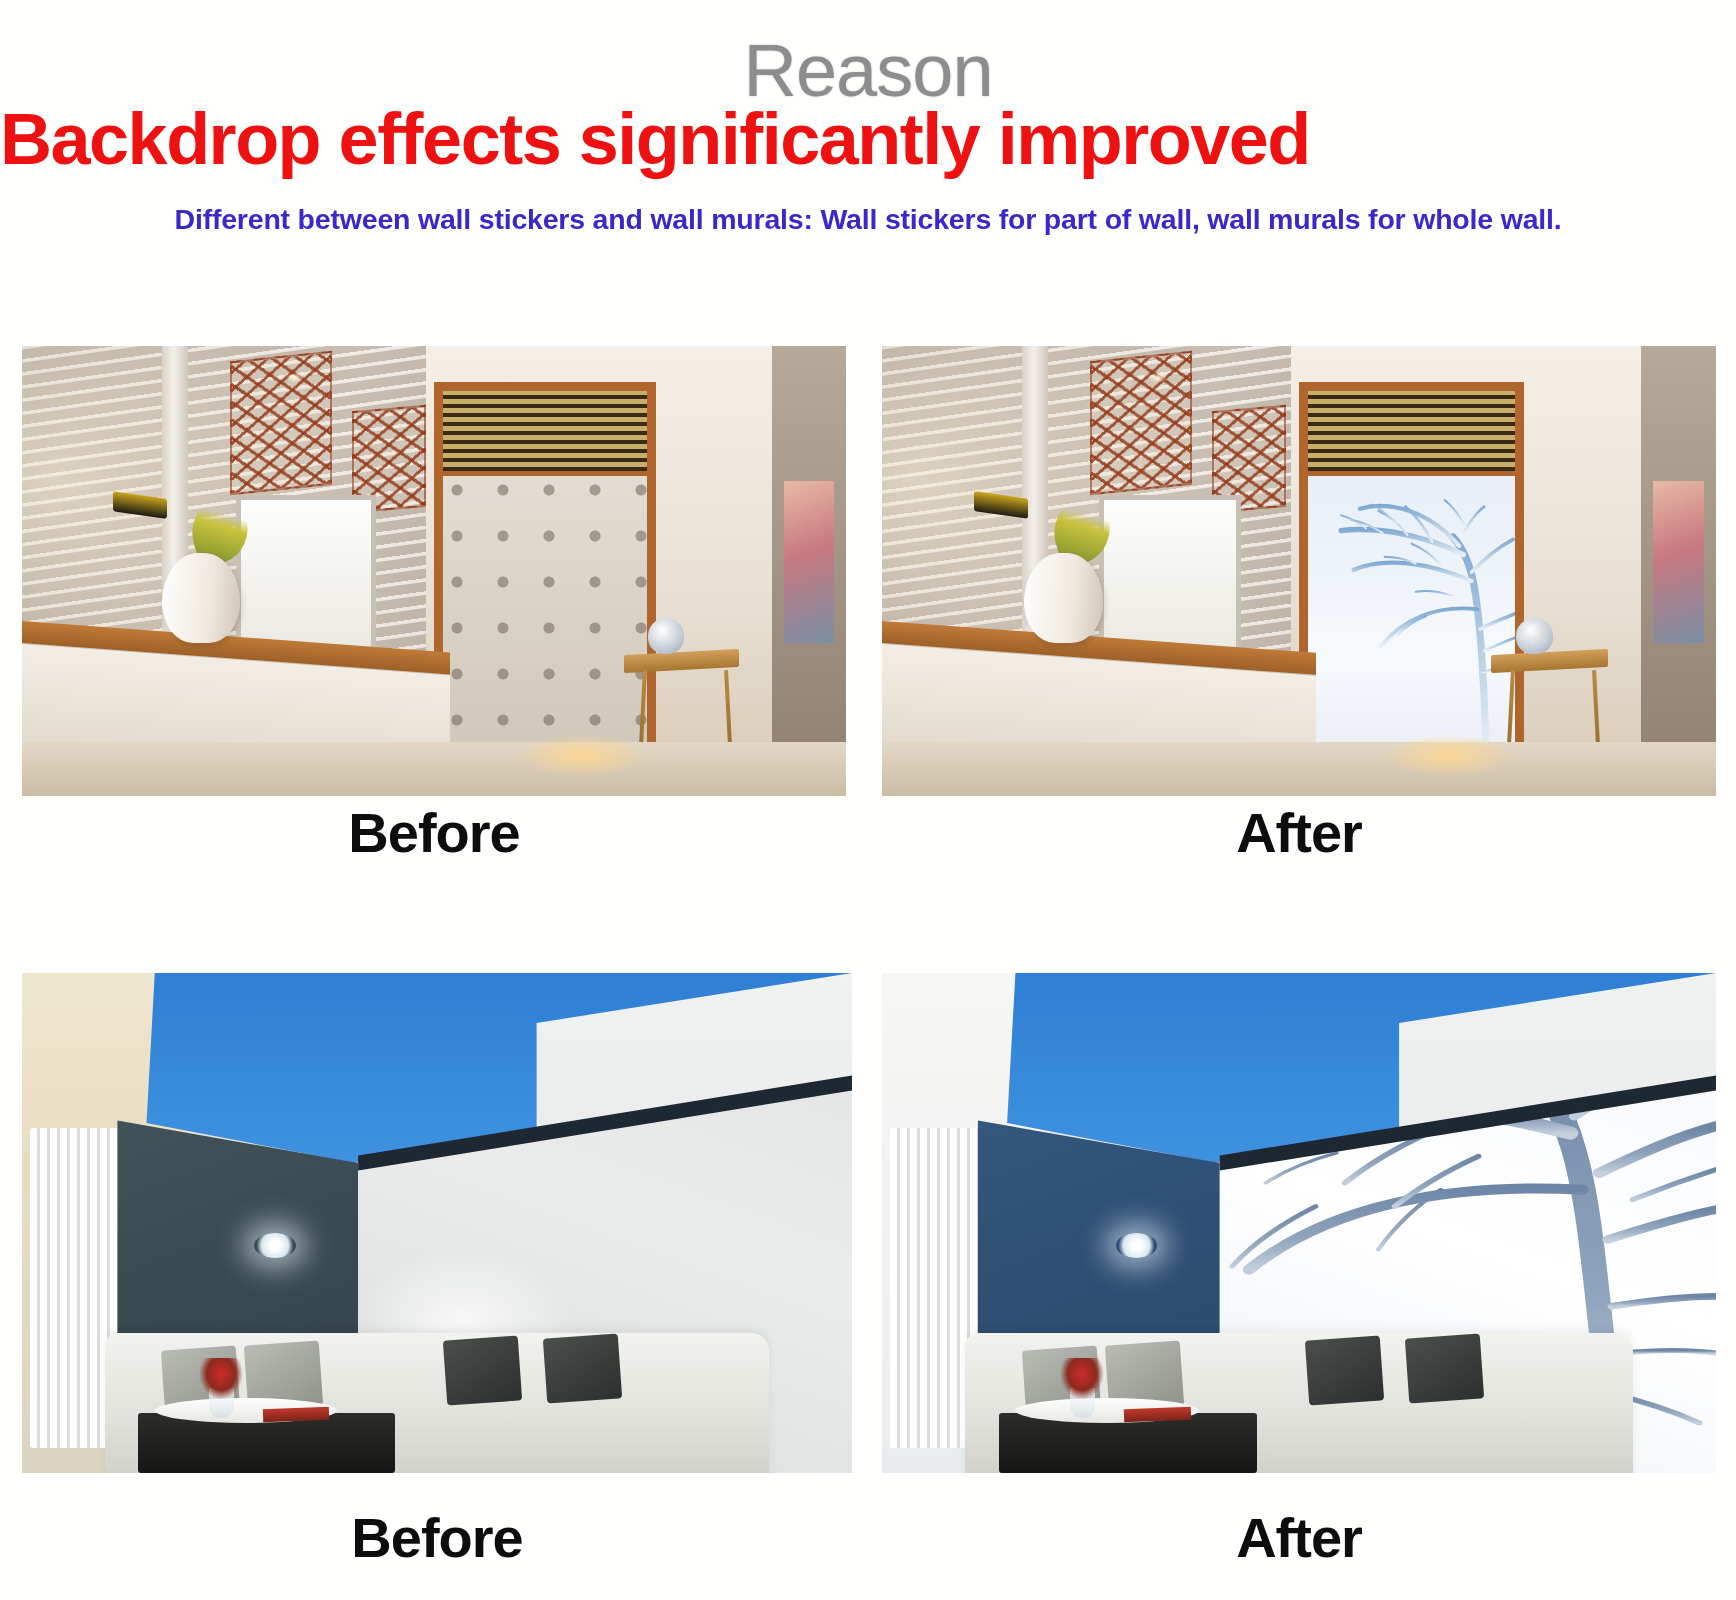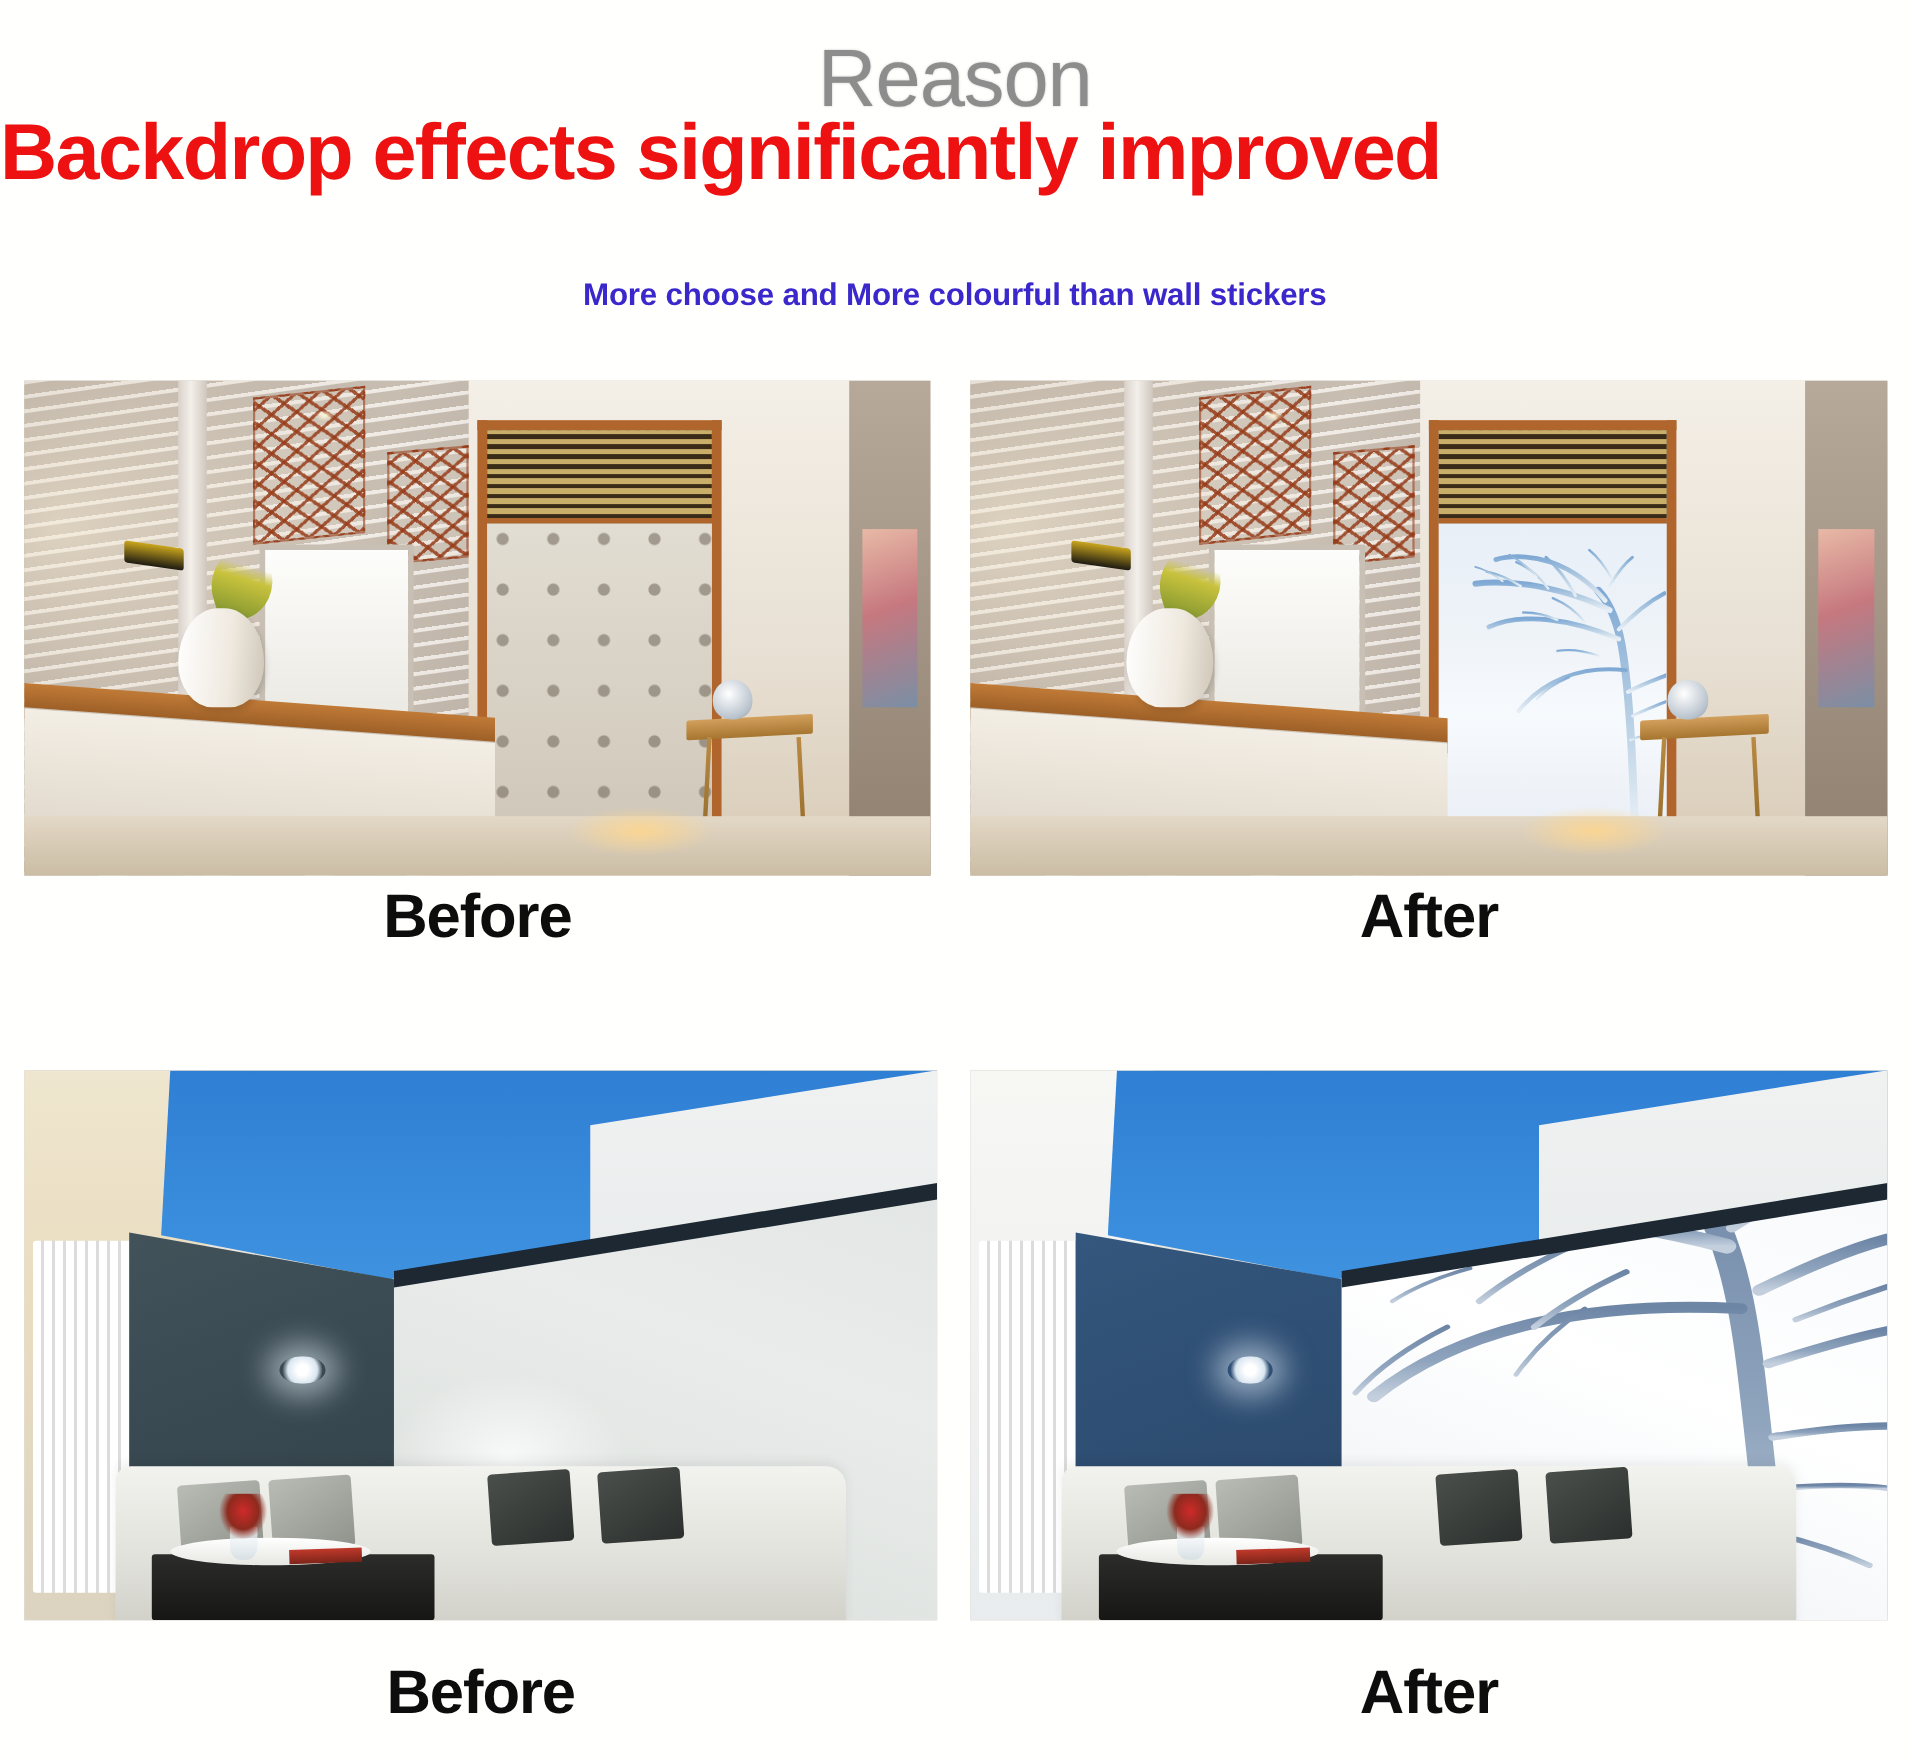--- a/index.html
+++ b/index.html
@@ -290,21 +290,21 @@
   .tree-svg{position:absolute;left:0;top:0;width:100%;height:100%;pointer-events:none;}
 </style>
 </head>
 <body>
 
 <div class="page">
 
   <div class="header">
     <div class="reason">Reason</div>
     <div class="headline">Backdrop effects significantly improved</div>
-    <div class="subline l2">More choose and More colourful than wall stickers</div>
+    <div class="subline l1">Different between wall stickers and wall murals: Wall stickers for part of wall, wall murals for whole wall.</div>
   </div>
 
   <div class="grid">
 
     <div class="cell" id="cell-tl">
       <div class="photo">
         <div class="hall">
           <div class="ceiling"></div>
           <div class="corridor"></div>
           <div class="wall-left"></div>

